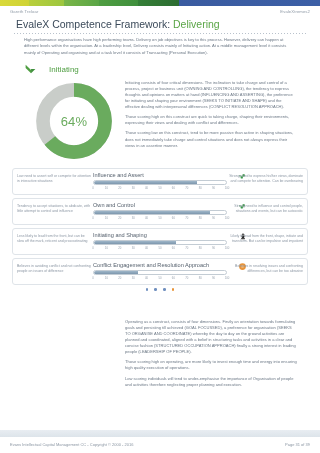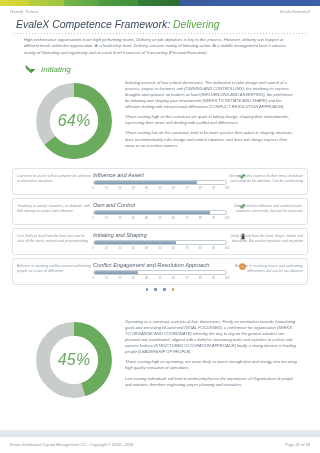--- a/index.html
+++ b/index.html
@@ -2,21 +2,21 @@
 <html><head>
 <meta charset="utf-8">
 <style>
   * { box-sizing: border-box; margin: 0; padding: 0; }
   html, body {
     width: 320px; height: 453px;
     font-family: "Liberation Sans", sans-serif;
     background: #ffffff;
     overflow: hidden;
   }
-  .page { position: relative; width: 283px; height: 453px; background:#fff;font-style:italic; }
+  .page { position: relative; width: 283px; height: 453px; background:#fff; }
 
   
   .topband { position:absolute; top:0; left:0; width:320px; height:6px; display:flex; }
   .topband .seg { height:100%; }
   .seg-a { width:9%;  background:linear-gradient(90deg,#d9d93a,#cfd335); }
   .seg-b { width:11%; background:linear-gradient(90deg,#b9cf3c,#9cc63f); }
   .seg-c { width:11%; background:linear-gradient(90deg,#7ab648,#5aa546); }
   .seg-d { width:12%; background:linear-gradient(90deg,#4f9e42,#3f8f3c); }
   .seg-e { width:13%; background:linear-gradient(90deg,#357f37,#2c6c31); }
   .seg-f { width:44%; background:linear-gradient(90deg,#3a5ba0,#3c5fa6); }
@@ -41,30 +41,30 @@
     background-image: repeating-linear-gradient(90deg,#b9c2cc 0 1px,transparent 1px 3px);
   }
 
   
   .intro {
     position:absolute; top:37px; left:24px; width:272px;
     font-size:4.1px; line-height:1.55; color:#6b7785; text-align:left;
   }
 
   
-  .section-head { position:absolute; display:flex; align-items:center; gap:4px; }
+  .section-head { position:absolute; display:flex; align-items:center; gap:12px; }
   .arrow-icon { width:13px; height:13px; display:block; }
   .section-title { font-size:8px; color:#4f9e42; }
 
   .donut-wrap { position:absolute; }
   .donut { position:relative; width:82px; height:82px; }
   .donut svg { display:block; transform:rotate(-90deg); }
   .donut .pct {
     position:absolute; inset:0; display:flex; align-items:center; justify-content:center;
-    font-size:16px; color:#6aab5e; letter-spacing:.2px;
+    font-size:13px; color:#6aab5e; letter-spacing:.2px;
   }
 
   .sec-body {
     position:absolute; font-size:4.05px; line-height:1.5; color:#6b7785;
   }
   .sec-body p { margin-bottom:4px; }
 
   
   .rows { position:absolute; left:12px; top:168px; width:296px; }
   .crow {
@@ -301,29 +301,20 @@
   </div>
 
   <div class="dots" id="dots">
       <div class="dot"></div>
       <div class="dot"></div>
       <div class="dot"></div>
       <div class="dot orange"></div>
     </div>
 
 
-  <div class="donut-wrap" style="top:319px; left:33px;">
-    <div class="donut">
-      <svg width="82" height="82" viewBox="0 0 42 42">
-        <circle cx="21" cy="21" r="15.9" fill="none" stroke="#c9cdc9" stroke-width="7"></circle>
-        <circle id="donut-arc-1" cx="21" cy="21" r="15.9" fill="none" stroke="#6aab5e" stroke-width="7" stroke-dasharray="45 55" stroke-dashoffset="0"></circle>
-      </svg>
-      <div class="pct">45%</div>
-    </div>
-  </div>
 
   <div class="sec-body" style="top:319px; left:125px; width:172px;">
     <p>Operating as a construct, consists of four dimensions. Firstly an orientation towards formulating goals and persisting till achieved (GOAL FOCUSSED), a preference for organisation (SEEKS TO ORGANISE AND COORDINATE) whereby the day to day on the ground activities are planned and coordinated, aligned with a belief in structuring tasks and activities in a clear and concise fashion (STRUCTURED OCCUPATION APPROACH) finally a strong interest in leading people (LEADERSHIP OF PEOPLE).</p>
     <p>Those scoring high on operating, are more likely to invest enough time and energy into ensuring high quality execution of operations.</p>
     <p>Low scoring individuals will tend to under-emphasise the importance of Organisation of people and activities therefore neglecting proper planning and execution.</p>
   </div>
 
   <div class="footbar"></div>
   <div class="footrow">
     <div>Evans Intellectual Capital Management CC - Copyright © 2000 - 2016</div>

